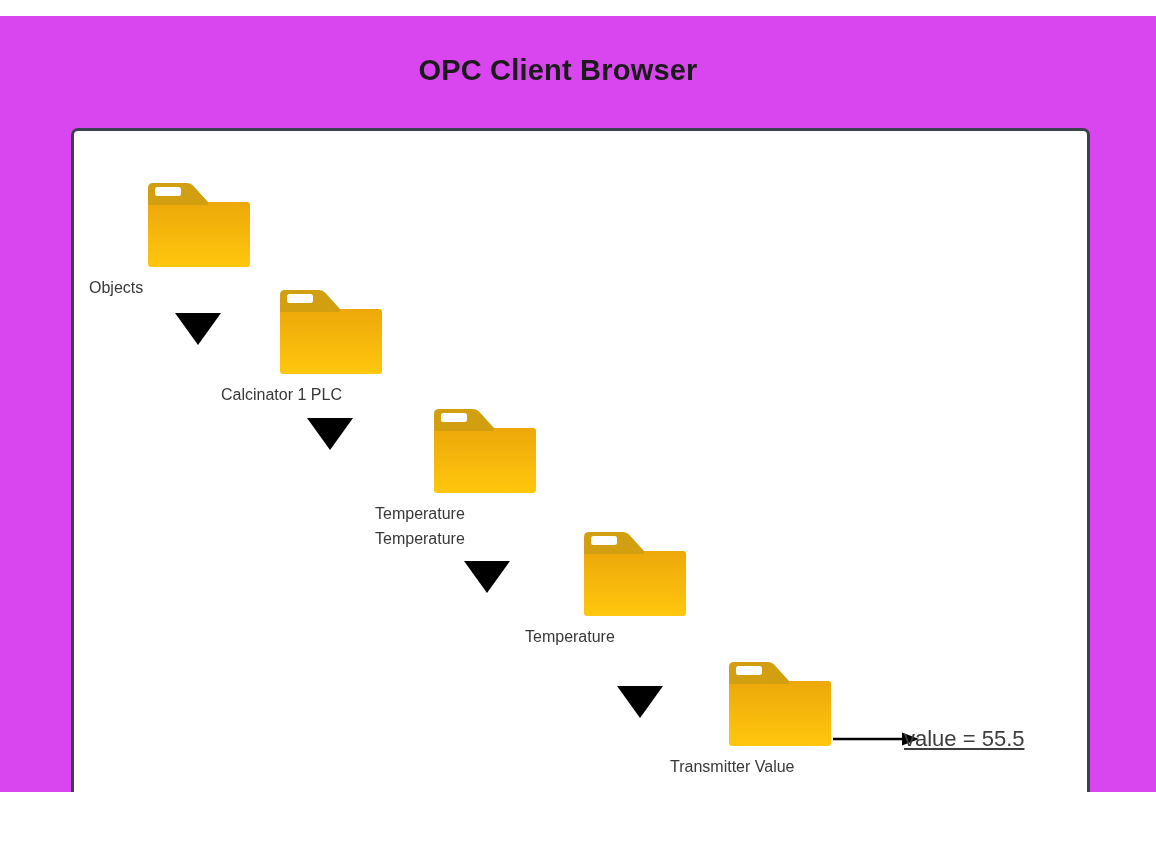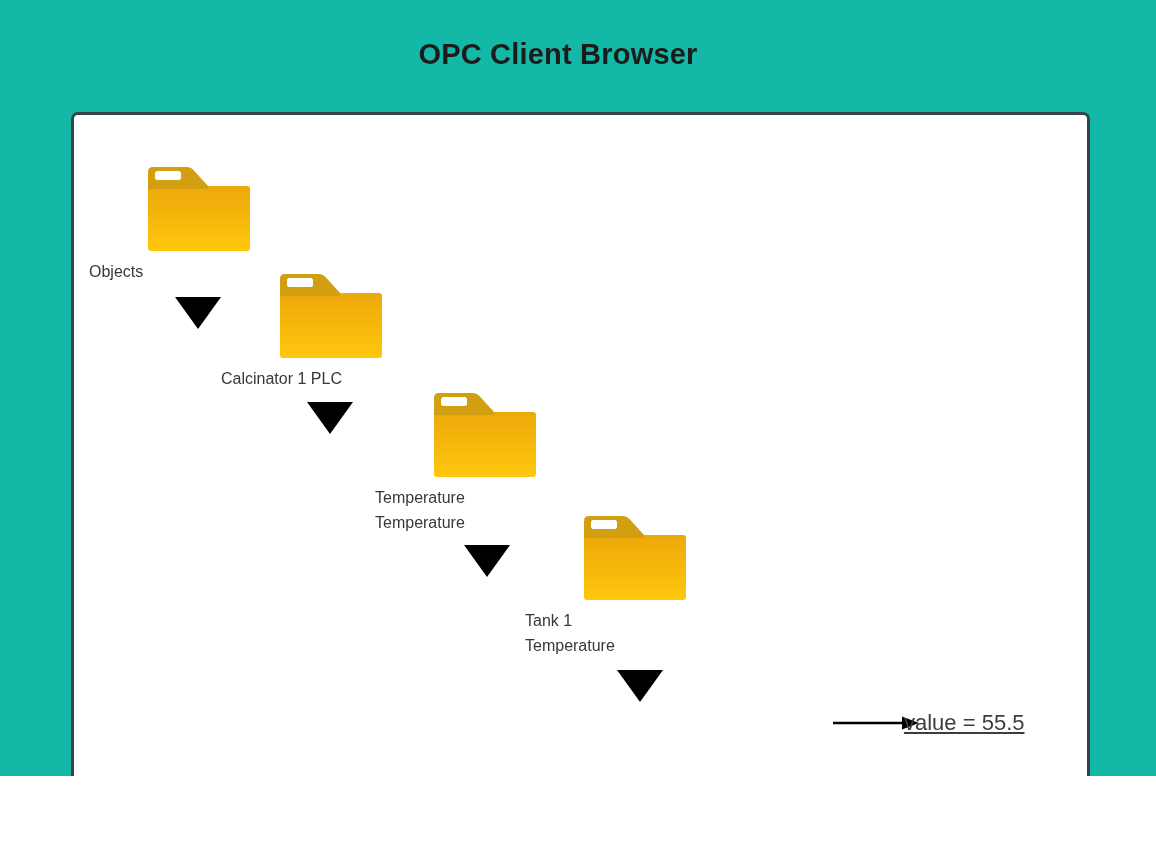--- a/index.html
+++ b/index.html
@@ -5,22 +5,23 @@
   html, body {
     margin: 0;
     padding: 0;
     background: #ffffff;
     font-family: "Liberation Sans", sans-serif;
   }
   #canvas {
     position: relative;
     width: 1156px;
     height: 776px;
-    background: #14b8a6;
+    background: #d946ef;
     overflow: hidden;
+    margin-top: 16px;
   }
   #title {
     position: absolute;
     left: 0;
     top: 38px;
     width: 1116px;
     margin: 0;
     text-align: center;
     font-size: 29px;
     font-weight: 700;
@@ -149,25 +150,41 @@
         <linearGradient id="fg4" x1="0" y1="0" x2="0" y2="1">
           <stop offset="0" stop-color="#EDA80A"></stop>
             <stop offset="1" stop-color="#FFC70D"></stop>
         </linearGradient>
       </defs>
       <rect x="2" y="22" width="102" height="65" rx="3" fill="url(#fg4)"></rect>
       <path d="M2,25 L2,8 Q2,3 7,3 L41,3 Q45,3 47,5.5 L62,22 L62,25 Z" fill="#D19F0F"></path>
       <rect x="9" y="7" width="26" height="9" rx="2.5" fill="#FFFFFF"></rect>
     </svg>
     <div class="label">
-      <div>Tank 1</div>
       <div>Temperature</div>
     </div>
   </div>
 
+  <div class="node" style="left:727px; top:643px;">
+    <svg class="folder" viewBox="0 0 106 89" width="106" height="89">
+      <defs>
+        <linearGradient id="fg5" x1="0" y1="0" x2="0" y2="1">
+          <stop offset="0" stop-color="#EDA80A"></stop>
+            <stop offset="1" stop-color="#FFC70D"></stop>
+        </linearGradient>
+      </defs>
+      <rect x="2" y="22" width="102" height="65" rx="3" fill="url(#fg5)"></rect>
+      <path d="M2,25 L2,8 Q2,3 7,3 L41,3 Q45,3 47,5.5 L62,22 L62,25 Z" fill="#D19F0F"></path>
+      <rect x="9" y="7" width="26" height="9" rx="2.5" fill="#FFFFFF"></rect>
+    </svg>
+    <div class="label">
+      <div>Transmitter Value</div>
+      <div></div>
+    </div>
+  </div>
 
   <div class="tri" style="left:175px; top:297px;"></div>
   <div class="tri" style="left:307px; top:402px;"></div>
   <div class="tri" style="left:464px; top:545px;"></div>
   <div class="tri" style="left:617px; top:670px;"></div>
 
   <svg id="value-arrow" width="88" height="26" viewBox="0 0 88 26">
     <line x1="0" y1="13" x2="70" y2="13" stroke="#000000" stroke-width="2.6"></line>
     <polygon points="69,6.5 86,13 69,19.5" fill="#000000"></polygon>
   </svg>

